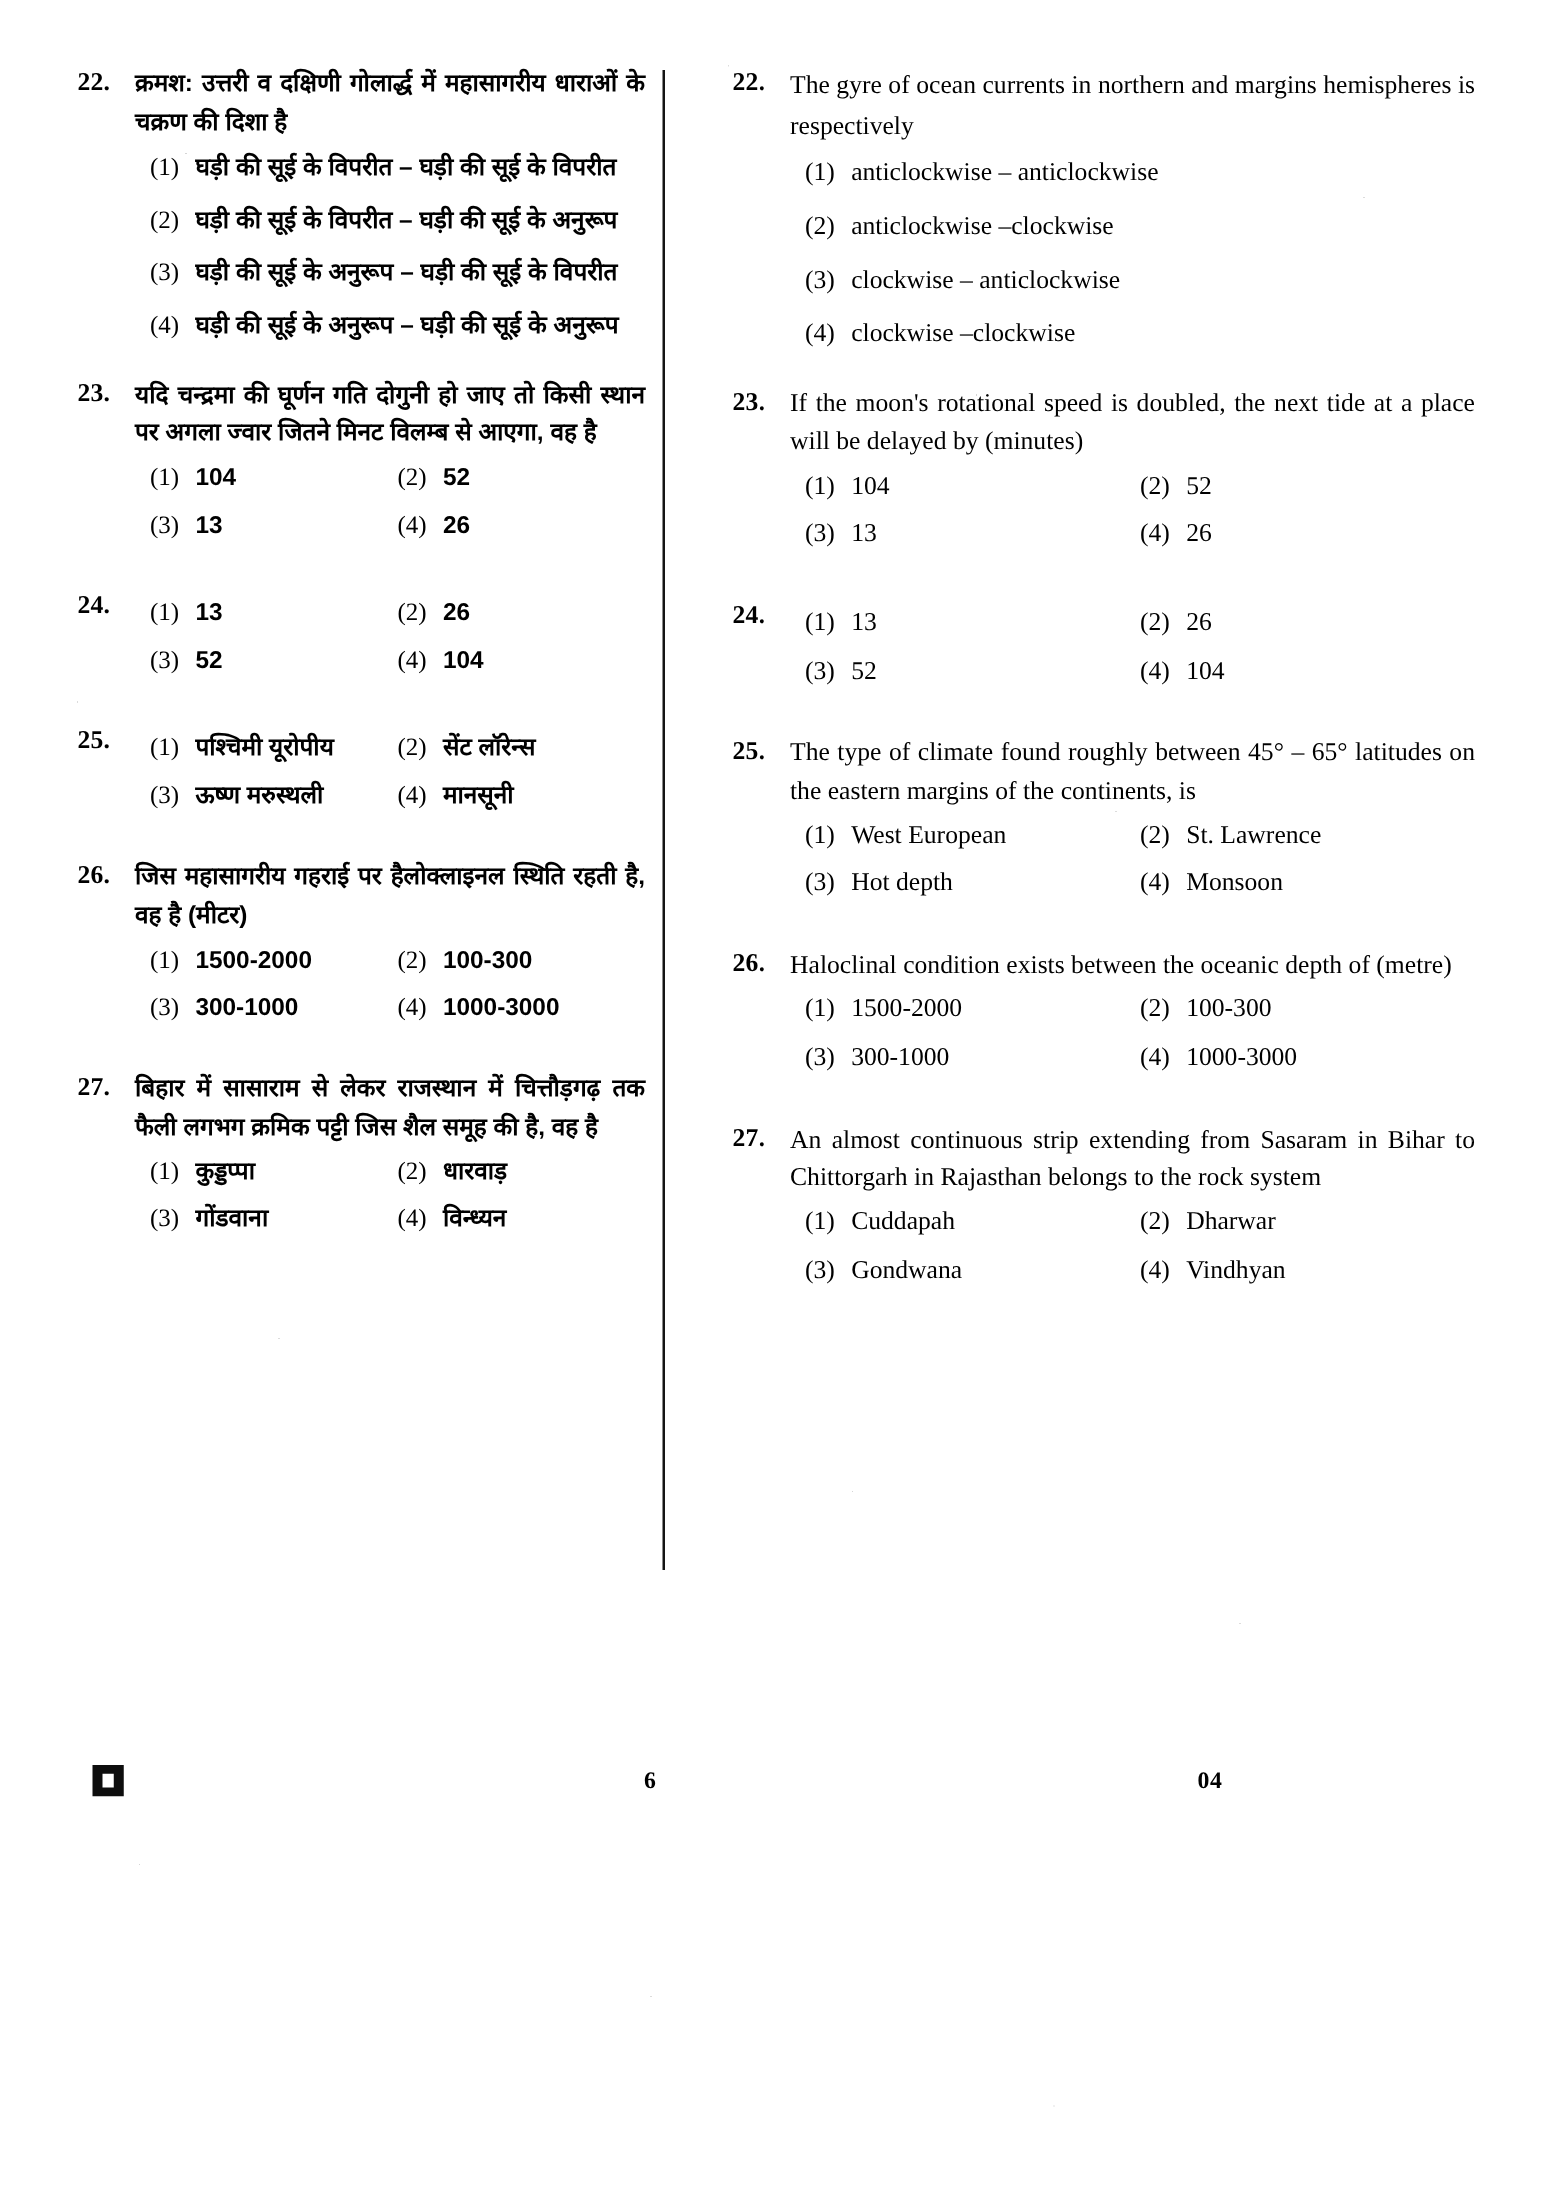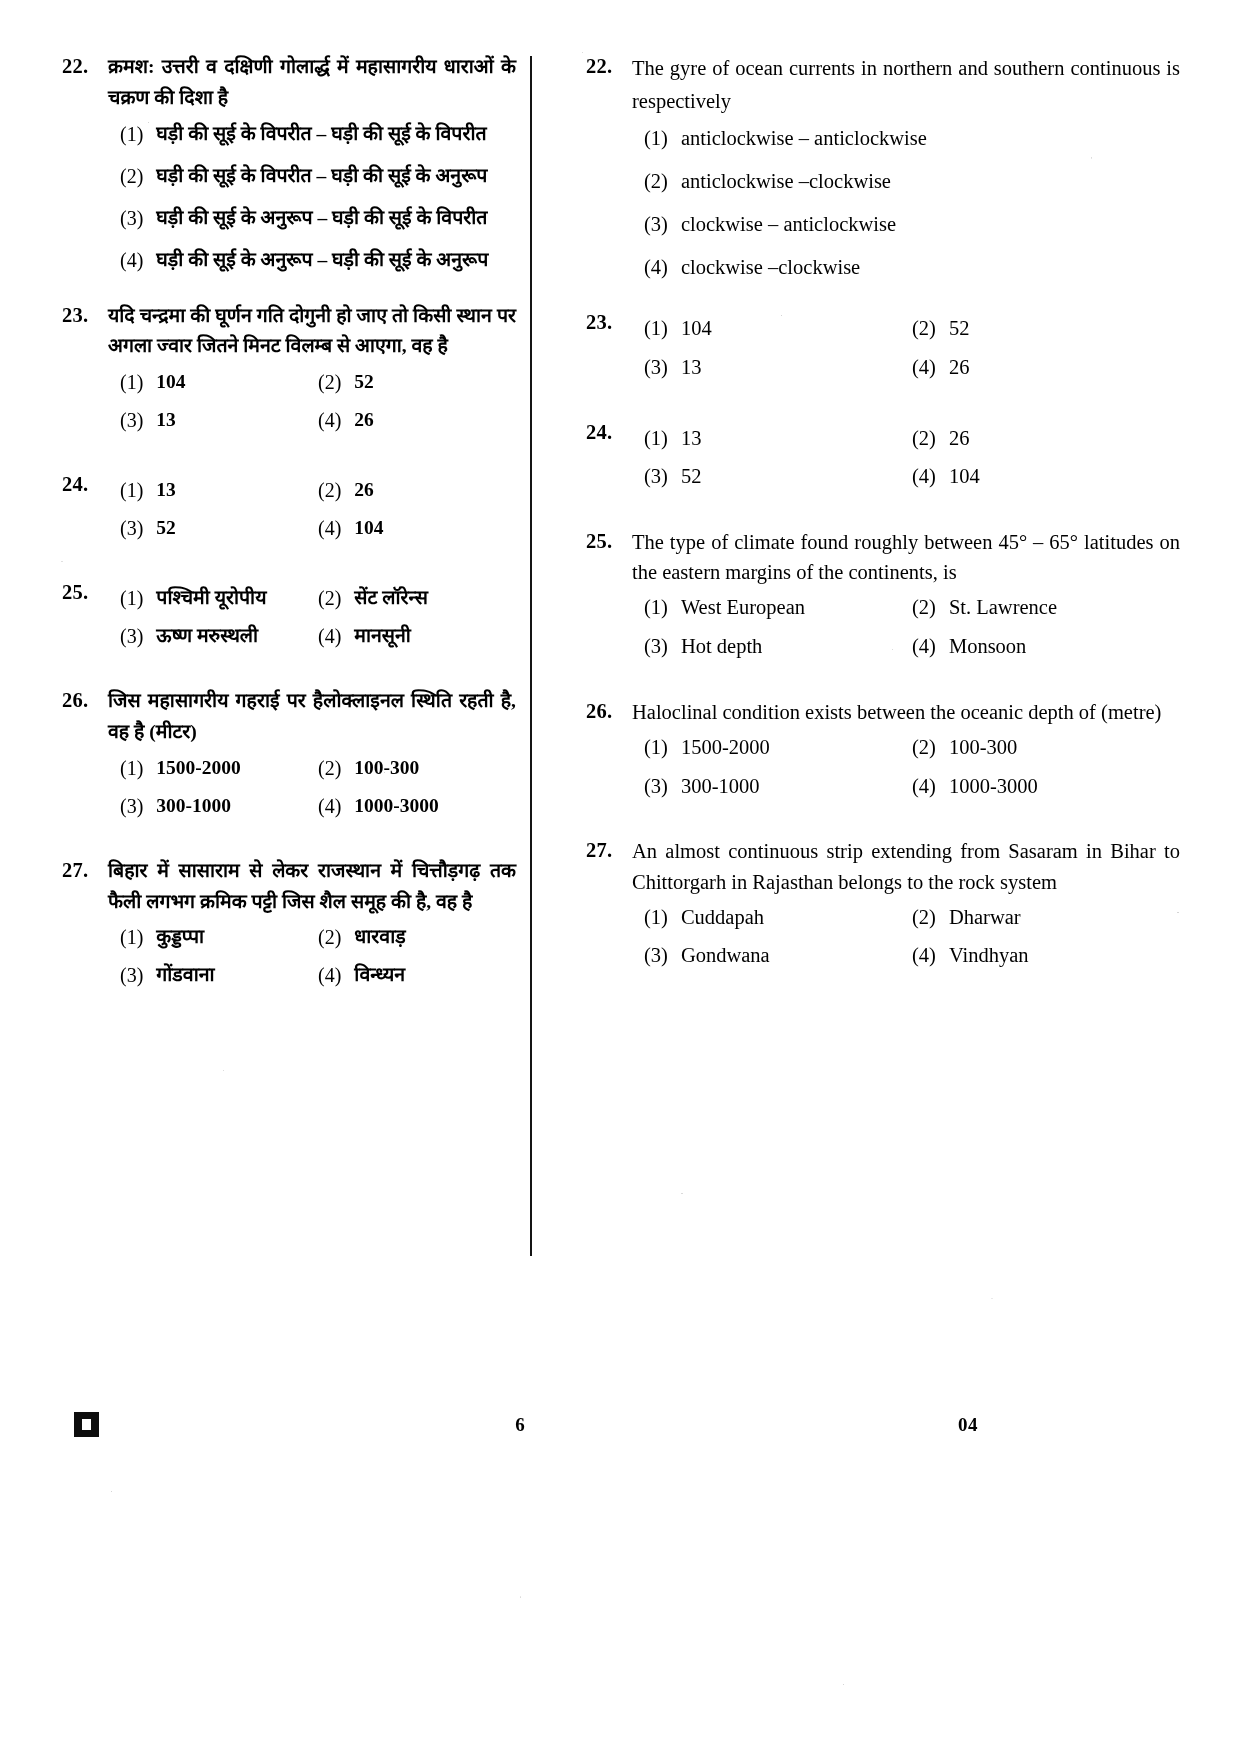--- a/index.html
+++ b/index.html
@@ -99,21 +99,21 @@
     text-align: justify;
     margin: 0 0 2px 0;
   }
   .q-stem.loose {
     line-height: 1.62;
   }
 
   
   .hi .q-stem,
   .hi .opt-text {
-    font-family: Liberation Serif, serif;
+    font-family: Liberation Sans, sans-serif;
     font-size: 19.5px;
     font-weight: 600;
   }
   .hi .q-stem {
     line-height: 1.58;
   }
 
   
   .opts {
     margin-top: 6px;
@@ -348,21 +348,21 @@
           </div>
         </div>
       </div>
 
     <div class="col-divider"></div>
 
     <div class="col col-en en" id="col-english">
         <div class="q">
           <div class="q-num">22.</div>
           <div class="q-body">
-            <p class="q-stem loose">The gyre of ocean currents in northern and southern continuous is respectively</p>
+            <p class="q-stem loose">The gyre of ocean currents in northern and margins hemispheres is respectively</p>
             <div class="opts stack indent-opts">
               <div class="opt">
                 <span class="opt-key">(1)</span>
                 <span class="opt-text">anticlockwise – anticlockwise</span>
               </div>
               <div class="opt">
                 <span class="opt-key">(2)</span>
                 <span class="opt-text">anticlockwise –clockwise</span>
               </div>
               <div class="opt">
@@ -372,20 +372,21 @@
               <div class="opt">
                 <span class="opt-key">(4)</span>
                 <span class="opt-text">clockwise –clockwise</span>
               </div>
             </div>
           </div>
         </div>
         <div class="q">
           <div class="q-num">23.</div>
           <div class="q-body">
+            <p class="q-stem">If the moon's rotational speed is doubled, the next tide at a place will be delayed by (minutes)</p>
             <div class="opts grid2 indent-opts">
               <div class="opt">
                 <span class="opt-key">(1)</span>
                 <span class="opt-text">104</span>
               </div>
               <div class="opt">
                 <span class="opt-key">(2)</span>
                 <span class="opt-text">52</span>
               </div>
               <div class="opt">

